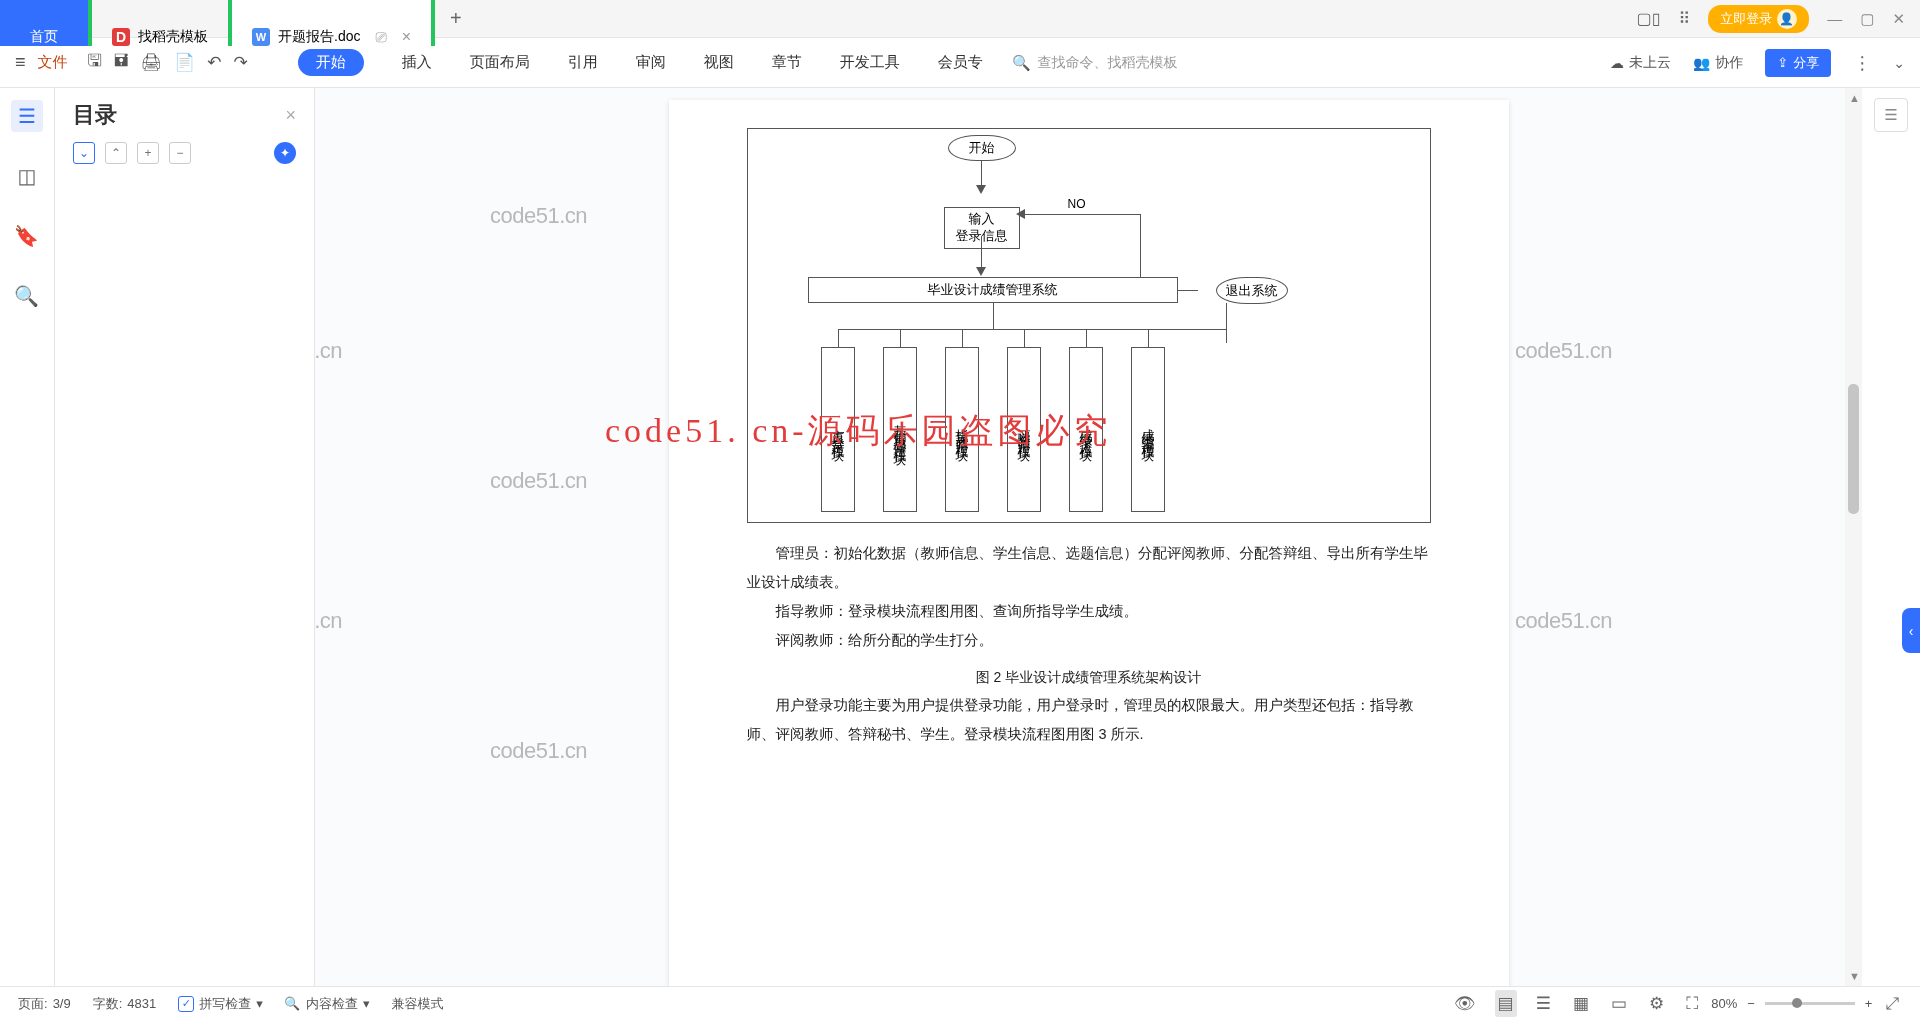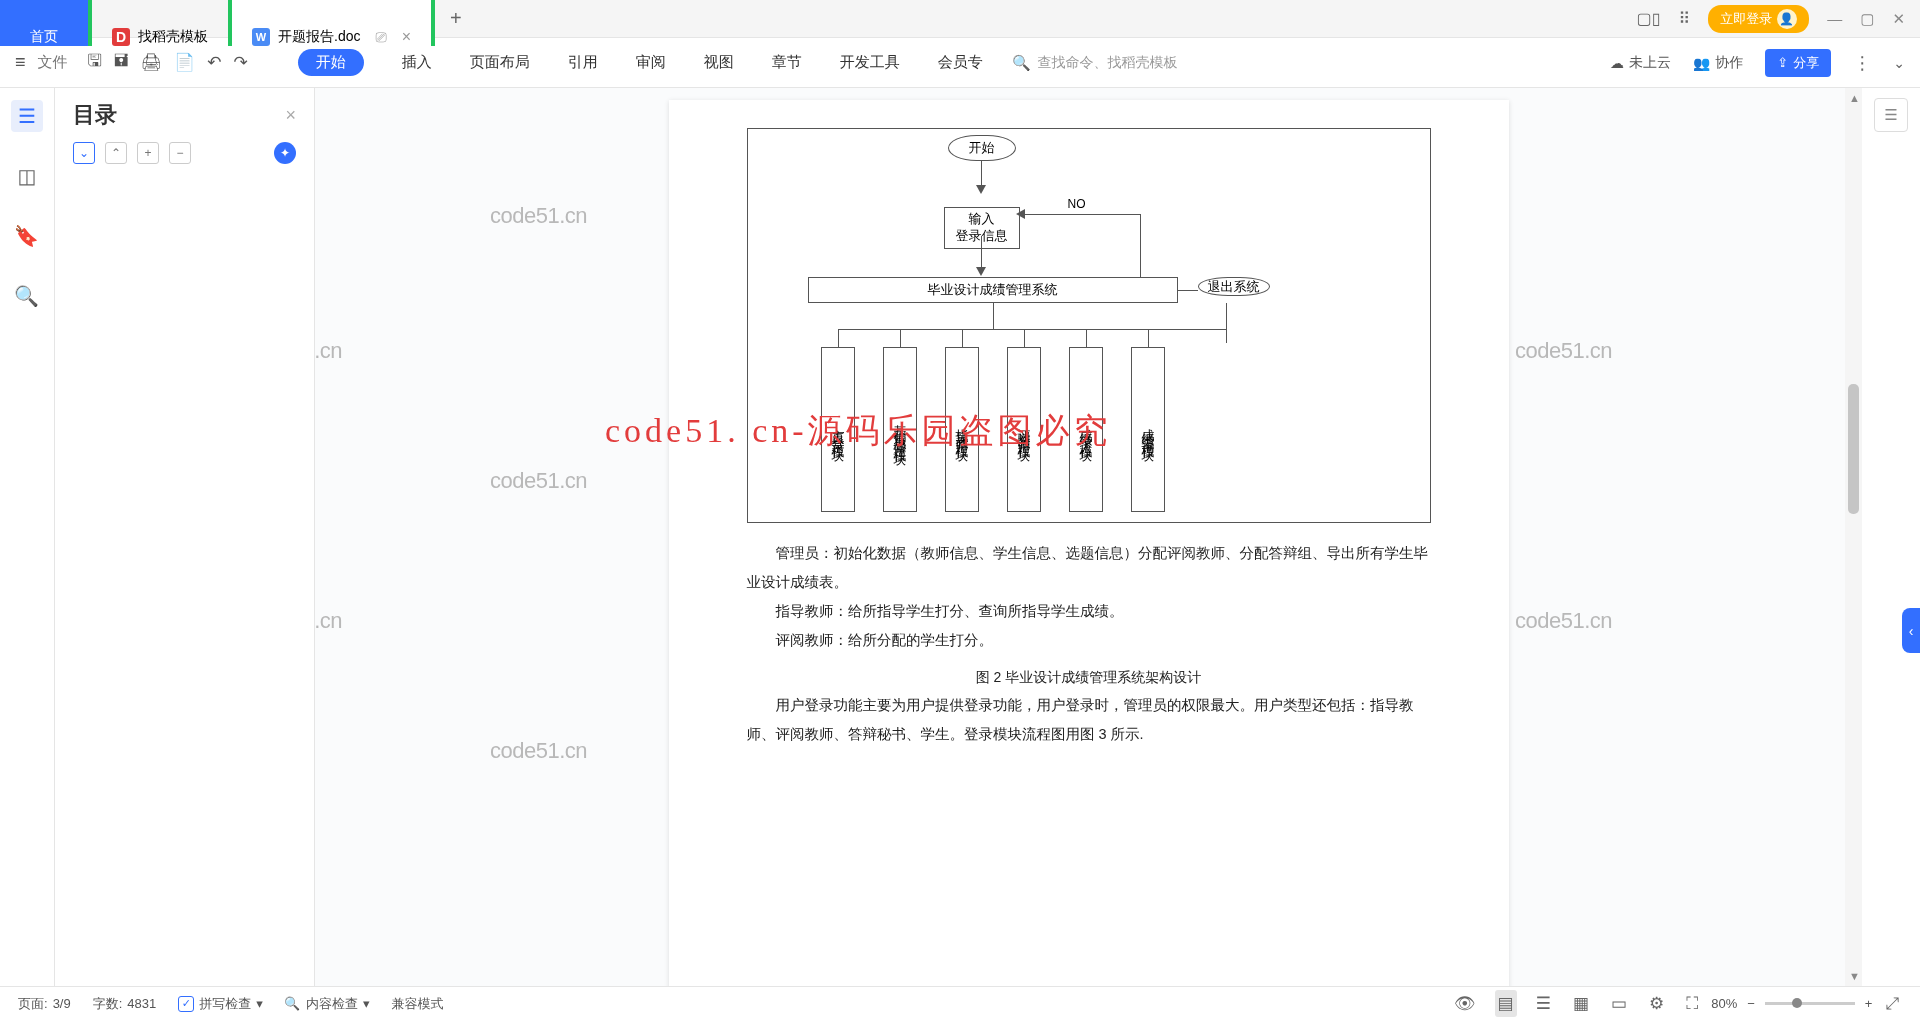--- a/index.html
+++ b/index.html
@@ -16,21 +16,21 @@
 .newtab{padding:0 15px;font-size:20px;color:#666;cursor:pointer;}
 .titlebar-right{margin-left:auto;display:flex;align-items:center;gap:18px;padding-right:15px;}
 .titlebar-right .tbicon{color:#666;font-size:16px;cursor:pointer;}
 .login-btn{background:#ffb000;color:#fff;padding:4px 12px;border-radius:13px;font-size:13px;display:flex;align-items:center;gap:5px;cursor:pointer;}
 .login-btn .avatar{width:20px;height:20px;background:#fff3cc;border-radius:50%;display:flex;align-items:center;justify-content:center;color:#dfa800;font-size:12px;}
 .wincontrols{display:flex;gap:18px;color:#888;font-size:15px;}
 .wincontrols span{cursor:pointer;}
 .ribbon{height:50px;display:flex;align-items:center;border-bottom:1px solid #e5e5e5;padding:0 15px;}
 .rb-left{display:flex;align-items:center;gap:12px;}
 .rb-left .hamburger{font-size:18px;color:#555;cursor:pointer;}
-.rb-left .file-menu{font-size:15px;color:#737373;cursor:pointer;margin-right:8px;}
+.rb-left .file-menu{font-size:15px;color:#c2410c;cursor:pointer;margin-right:8px;}
 .rb-left .rbicon{font-size:17px;color:#555;cursor:pointer;}
 .rb-tabs{display:flex;gap:38px;margin-left:50px;}
 .rb-tab{font-size:15px;color:#333;cursor:pointer;padding:4px 0;}
 .rb-tab.active{background:#336fff;color:#fff;padding:4px 18px;border-radius:14px;}
 .rb-search{margin-left:30px;display:flex;align-items:center;color:#999;gap:6px;font-size:14px;}
 .rb-search .sicon{font-size:15px;}
 .rb-right{margin-left:auto;display:flex;align-items:center;gap:22px;}
 .rb-right .ritem{display:flex;align-items:center;gap:5px;font-size:14px;color:#555;cursor:pointer;}
 .rb-right .share-btn{background:#336fff;color:#fff;padding:5px 12px;border-radius:4px;font-size:13px;display:flex;align-items:center;gap:5px;cursor:pointer;}
 .rb-right .vdots{font-size:18px;color:#666;cursor:pointer;}
@@ -204,21 +204,21 @@
         <div class="fc-line" style="left:233px;top:107px;width:1px;height:35px"></div>
         <div class="fc-arrow down" style="left:228px;top:138px"></div>
 
         <div class="fc-line" style="left:272px;top:85px;width:120px;height:1px"></div>
         <div class="fc-arrow left" style="left:268px;top:80px"></div>
         <div class="no-label" style="left:320px;top:68px">NO</div>
         <div class="fc-line" style="left:392px;top:85px;width:1px;height:63px"></div>
 
         <div class="fc-box" style="left:60px;top:148px;width:370px;height:26px">毕业设计成绩管理系统</div>
 
-        <div class="fc-box fc-oval" style="left:450px;top:148px;width:72px;height:19px">退出系统</div>
+        <div class="fc-box fc-oval" style="left:468px;top:148px;width:72px;height:27px">退出系统</div>
         <div class="fc-line" style="left:478px;top:174px;width:1px;height:40px"></div>
         <div class="fc-line" style="left:430px;top:161px;width:20px;height:1px"></div>
 
         <div class="fc-line" style="left:90px;top:200px;width:388px;height:1px"></div>
         <div class="fc-line" style="left:245px;top:174px;width:1px;height:26px"></div>
 
         <div class="fc-col" style="left:73px;top:218px;height:165px">主页登录模块</div>
         <div class="fc-col" style="left:135px;top:218px;height:165px">基础信息管理模块</div>
         <div class="fc-col" style="left:197px;top:218px;height:165px">指导教师模块</div>
         <div class="fc-col" style="left:259px;top:218px;height:165px">评阅教师模块</div>
@@ -229,21 +229,21 @@
         <div class="fc-line" style="left:152px;top:200px;width:1px;height:18px"></div>
         <div class="fc-line" style="left:214px;top:200px;width:1px;height:18px"></div>
         <div class="fc-line" style="left:276px;top:200px;width:1px;height:18px"></div>
         <div class="fc-line" style="left:338px;top:200px;width:1px;height:18px"></div>
         <div class="fc-line" style="left:400px;top:200px;width:1px;height:18px"></div>
         <div class="fc-line" style="left:478px;top:200px;width:1px;height:14px"></div>
       </div>
 
       <div class="doc-text">
         <p style="text-indent:2em">管理员：初始化数据（教师信息、学生信息、选题信息）分配评阅教师、分配答辩组、导出所有学生毕业设计成绩表。</p>
-        <p>指导教师：给所指导学生打分、查询所指导学生成绩。</p>
+        <p>指导教师：登录模块流程图用图、查询所指导学生成绩。</p>
         <p>评阅教师：给所分配的学生打分。</p>
         <div class="doc-caption">图 2  毕业设计成绩管理系统架构设计</div>
         <p>用户登录功能主要为用户提供登录功能，用户登录时，管理员的权限最大。用户类型还包括：指导教师、评阅教师、答辩秘书、学生。登录模块流程图用图 3 所示.</p>
       </div>
     </div>
 
     <div class="scrollbar-v">
       <span class="arrow" style="top:4px">▲</span>
       <div class="thumb"></div>
       <span class="arrow" style="bottom:4px">▼</span>

